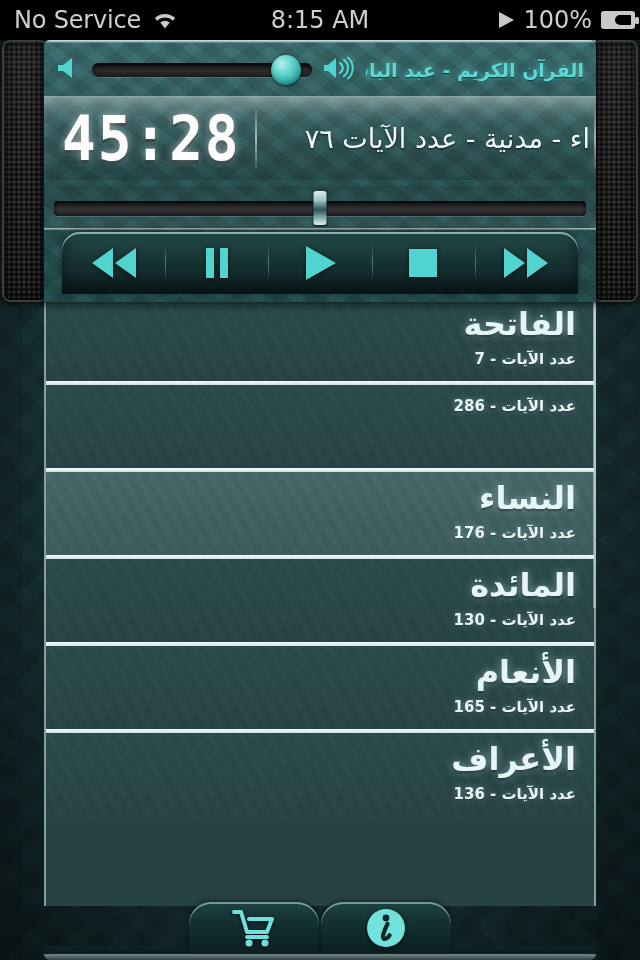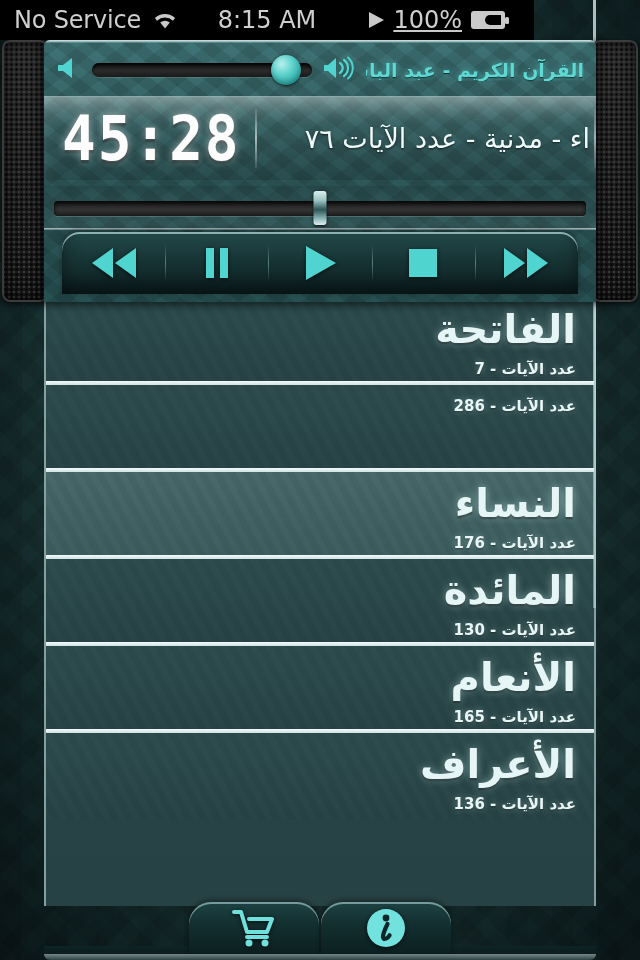--- a/index.html
+++ b/index.html
@@ -23,29 +23,29 @@
       radial-gradient(ellipse at 50% 40%, #2a4f50 0%, #1b3738 60%, #122628 100%);
     background-blend-mode:overlay,overlay,overlay,normal;
   }
   .bg-vignette{
     position:absolute; inset:0;
     background:radial-gradient(ellipse at 50% 45%, rgba(0,0,0,0) 35%, rgba(0,0,0,.45) 100%);
   }
 
   
   .statusbar{
-    position:absolute; top:0; left:0; width:534px; height:40px;
+    position:absolute; top:0; left:0; width:640px; height:40px;
     background:#000; color:#c9c9c9;
     display:flex; align-items:center; z-index:60;justify-content:flex-end;
   }
   .sb-left{ display:flex; align-items:center; gap:10px; padding-left:14px; }
   .sb-carrier{ font-size:24px; font-weight:500; letter-spacing:-.2px; color:#cfcfcf; }
   .sb-center{ position:absolute; left:0; right:0; text-align:center;
               font-size:24px; font-weight:500; color:#cfcfcf; pointer-events:none; }
-  .sb-right{ margin-left:auto; display:flex; align-items:center; gap:8px; padding-right:24px;text-decoration:underline; }
+  .sb-right{ margin-left:auto; display:flex; align-items:center; gap:8px; padding-right:0; }
   .sb-batt-pct{ font-size:24px; font-weight:500; color:#cfcfcf; }
   .wifi-icon svg, .play-icon svg, .batt-icon svg{ display:block; }
 
   
   .player{
     position:absolute; left:0; top:40px; width:640px; height:262px; z-index:30;
   }
   .grille{
     position:absolute; top:0; width:46px; height:262px;
     background-color:#1d1d1d;
@@ -189,21 +189,21 @@
     background:
       repeating-linear-gradient(62deg, rgba(255,255,255,.02) 0 6px, rgba(0,0,0,.015) 6px 13px),
       linear-gradient(180deg,#466668 0%, #3e5e60 60%, #3a5a5c 100%);
   }
   .row::after{
     content:""; position:absolute; left:0; right:0; bottom:0; height:4px;
     background:linear-gradient(180deg,#f4fafa,#cfe2e2);
   }
   .row:last-child::after{ display:none; }
   .row-name{
-    color:#e6f5f5; font-size:40px; font-weight:700; line-height:1.25;
+    color:#e6f5f5; font-size:32px; font-weight:700; line-height:1.25;
     text-shadow:0 0 8px rgba(200,240,240,.5), 0 2px 2px rgba(0,0,0,.55);
     white-space:nowrap;
   }
   .row-sub{
     color:#e9f6f6; font-size:15px; font-weight:700; margin-top:6px;
     text-shadow:0 0 6px rgba(190,235,235,.45), 0 1px 2px rgba(0,0,0,.5);
     white-space:nowrap;
   }
   .scrollbar{
     position:absolute; right:0; top:0; width:3px; height:608px;

